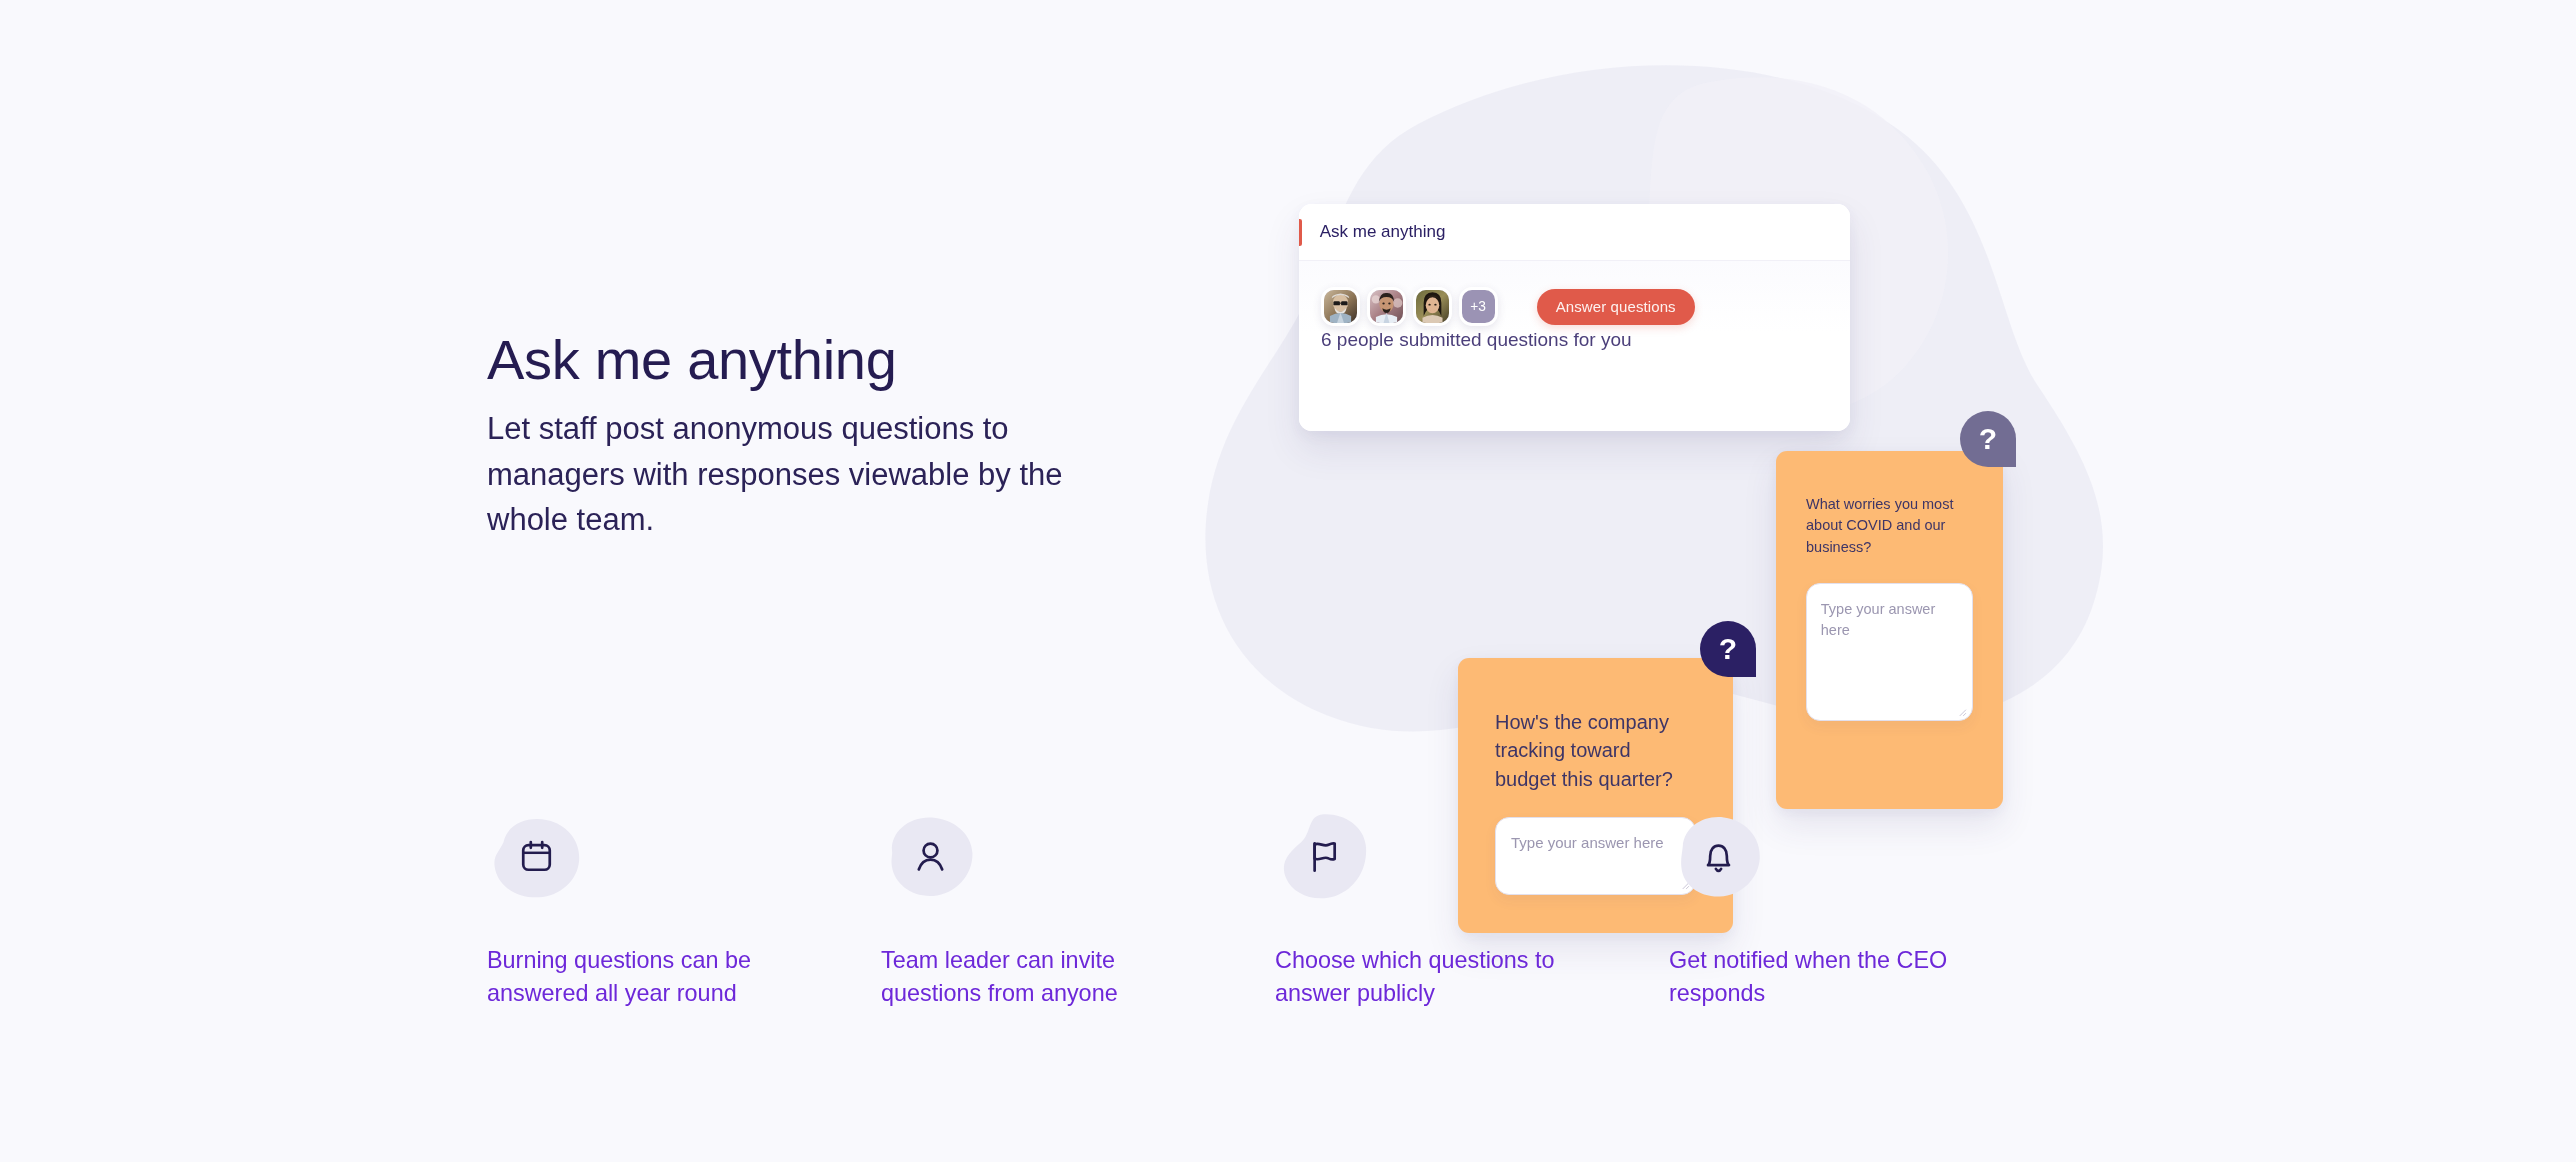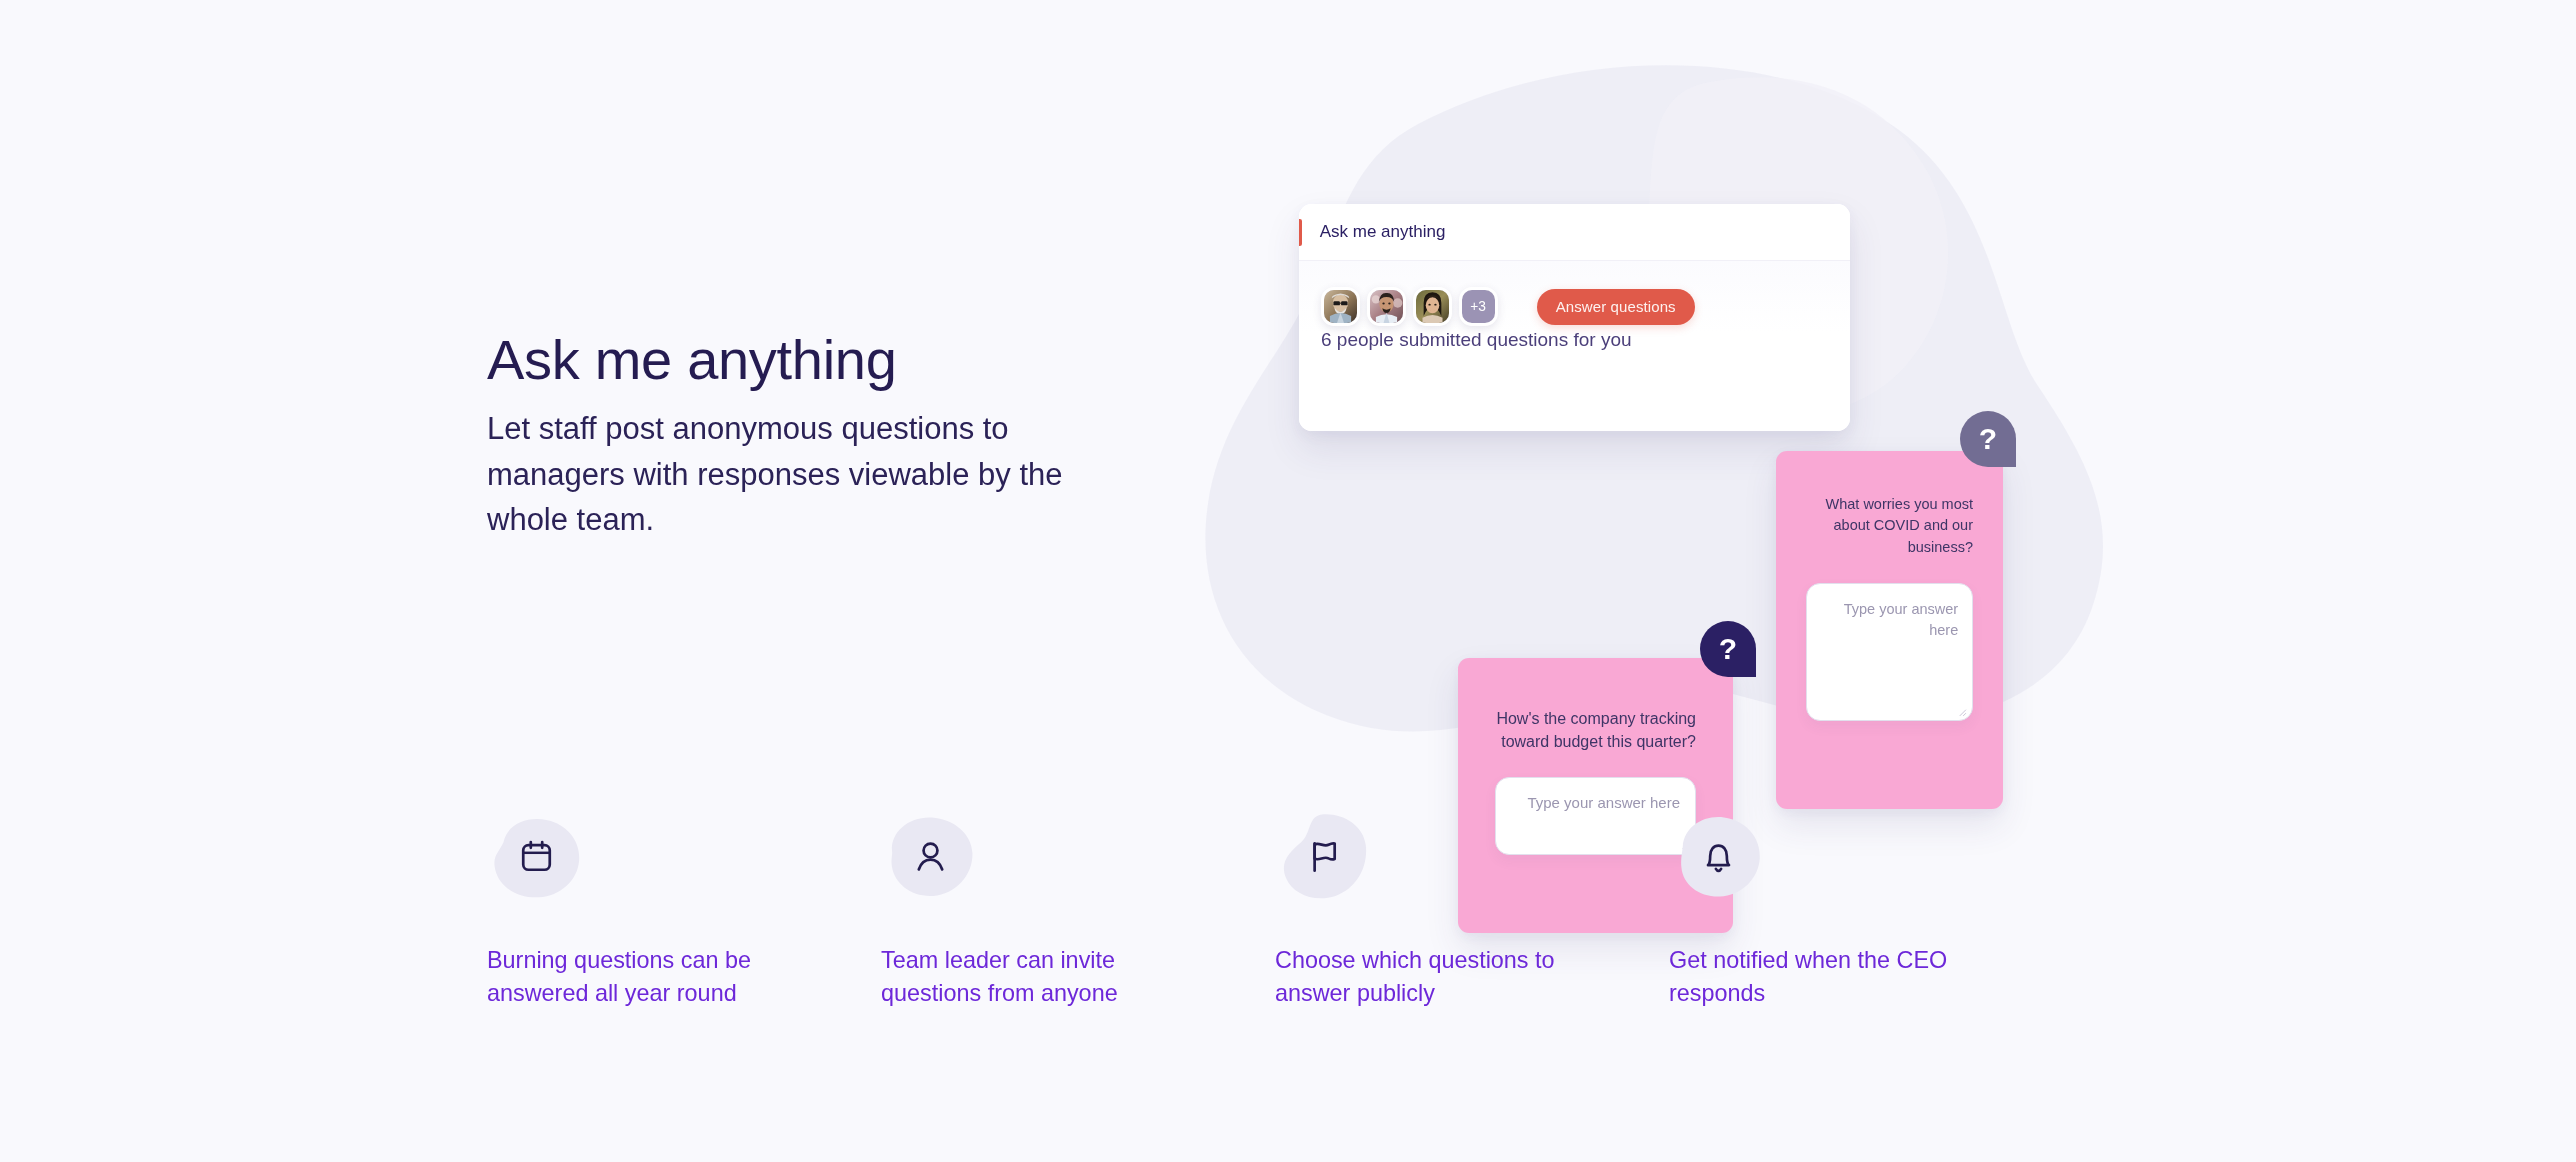--- a/index.html
+++ b/index.html
@@ -180,25 +180,24 @@
   .submitted-note {
     margin-top: 3px;
     font-size: 19px;
     color: #4b3f7a;
     font-family: "Liberation Sans Narrow", "Liberation Sans", sans-serif;
   }
 
   
   .q-card {
     position: absolute;
-    background: #f9a8d4;
+    background: #fdba74;
     border-radius: 11px;
     box-shadow: 0 16.5px 34px rgba(60, 52, 110, 0.10),
                 0 3.4px 11px rgba(60, 52, 110, 0.05);
-    text-align: right;
   }
 
   .q-card-1 {
     left: 288px;
     top: 589px;
     width: 275px;
     height: 275px;
     z-index: 5;
   }
 
@@ -209,22 +208,22 @@
     height: 358px;
     z-index: 4;
   }
 
   .q-text {
     color: #3e3566;
     font-weight: 400;
   }
 
   .q-card-1 .q-text {
-    padding: 50px 37px 0 26px;
-    font-size: 16px;
+    padding: 50px 37px 0 37px;
+    font-size: 20px;
     line-height: 1.42;
   }
 
   .q-card-2 .q-text {
     padding: 43px 30px 0 30px;
     font-size: 14.5px;
     line-height: 1.48;
   }
 
   .q-textarea {

